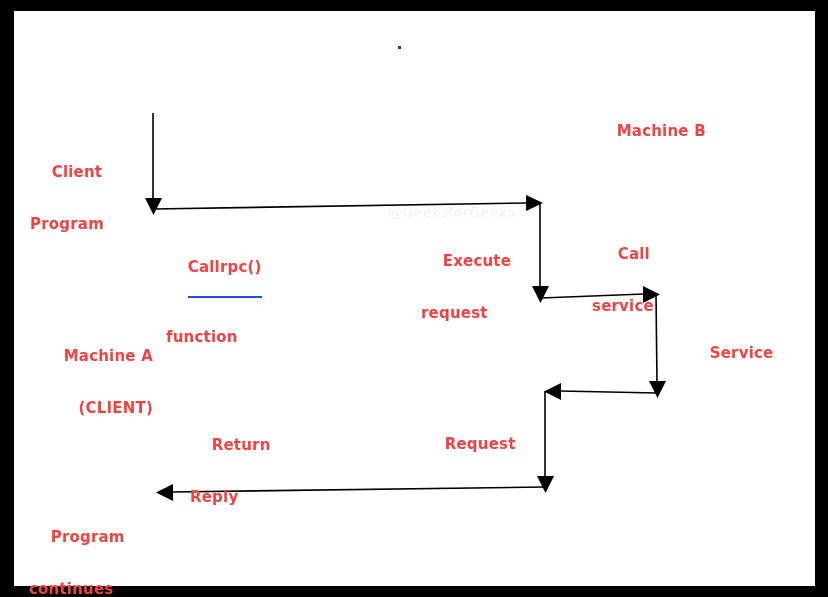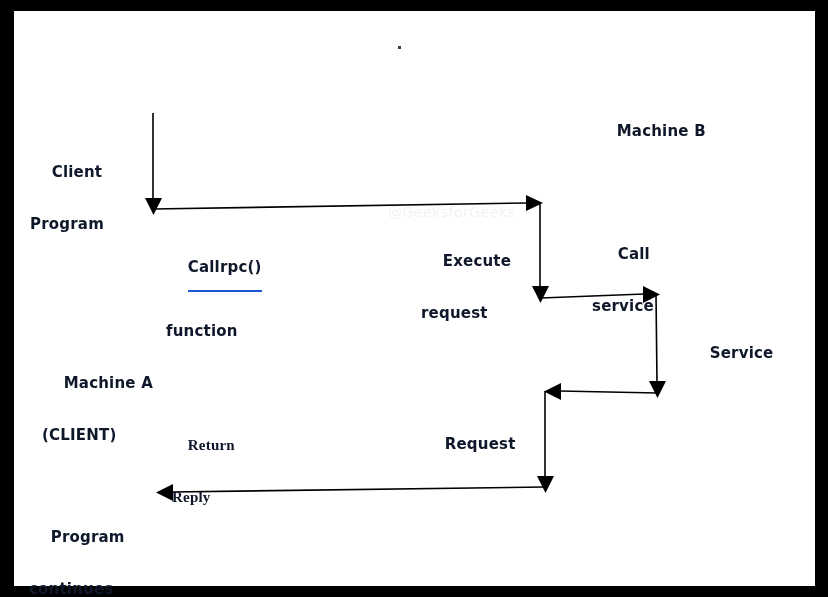--- a/index.html
+++ b/index.html
@@ -32,32 +32,32 @@
   }
   #diagram-svg {
     position: absolute;
     left: 0;
     top: 0;
     width: 828px;
     height: 597px;
   }
   .lbl {
     position: absolute;
-    color: #0f172a;
+    color: #ef4444;
     font-weight: bold;
     font-size: 15px;
     line-height: 26px;
     white-space: pre;
     letter-spacing: 0.2px;
   }
   .lbl .l2 { display: block; }
   .underlined {
     display: inline-block;
     border-bottom: 2px solid #1a56d6;
-    padding-bottom: 10px;
+    padding-bottom: 16px;
   }
   #watermark {
     position: absolute;
     left: 388px;
     top: 204px;
     font-size: 14px;
     color: #f2f2f2;
     letter-spacing: 0.5px;
     white-space: pre;
   }
@@ -152,30 +152,30 @@
   <div class="lbl" style="left:421px; top:222px;">
     <span class="l1">Execute</span>
     <span class="l2">request</span>
   </div>
 
   <div class="lbl" style="left:592px; top:215px;text-align:center;">
     <span class="l1">Call</span>
     <span class="l2">service</span>
   </div>
 
-  <div class="lbl" style="left:42px; top:344px;">
+  <div class="lbl" style="left:42px; top:317px;text-align:right;">
     <span class="l1">Machine A</span>
     <span class="l2">(CLIENT)</span>
   </div>
 
   <div class="lbl" style="left:688px; top:314px;">
     <span class="l1">Service</span>
   </div>
 
-  <div class="lbl" style="left:172px; top:406px;font-family:Liberation Serif, serif;">
+  <div class="lbl" style="left:190px; top:406px;">
     <span class="l1">Return</span>
     <span class="l2">Reply</span>
   </div>
 
   <div class="lbl" style="left:423px; top:405px;">
     <span class="l1">Request</span>
   </div>
 
   <div class="lbl" style="left:29px; top:498px;">
     <span class="l1">Program</span>

